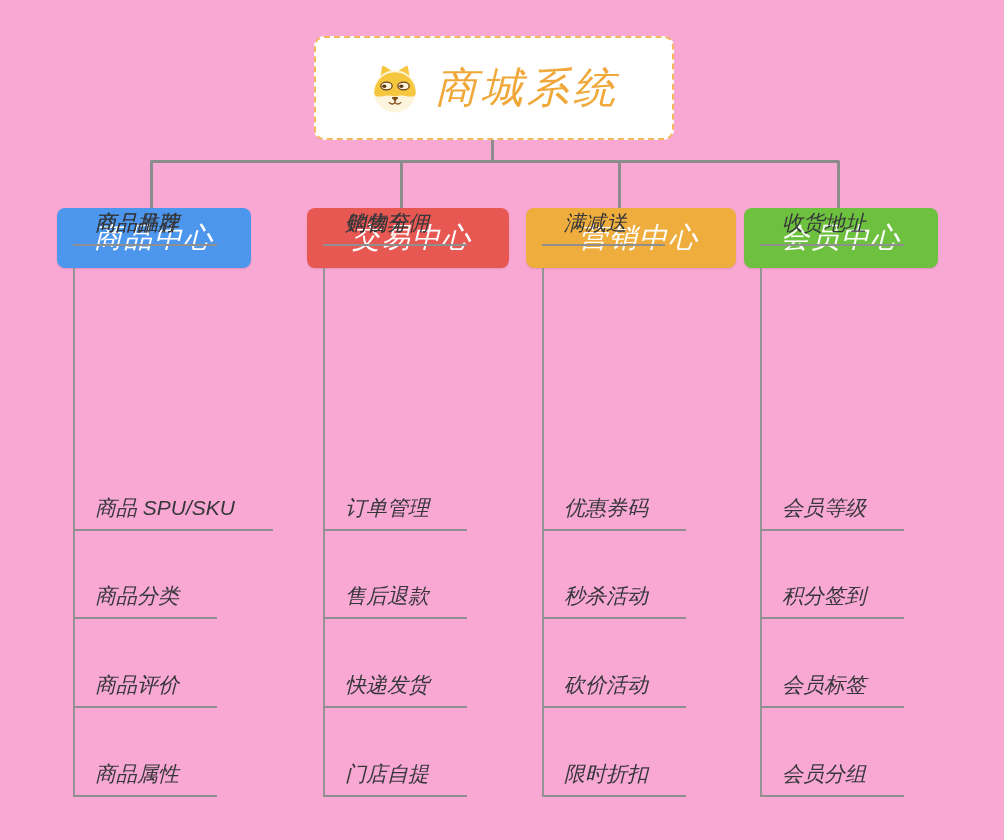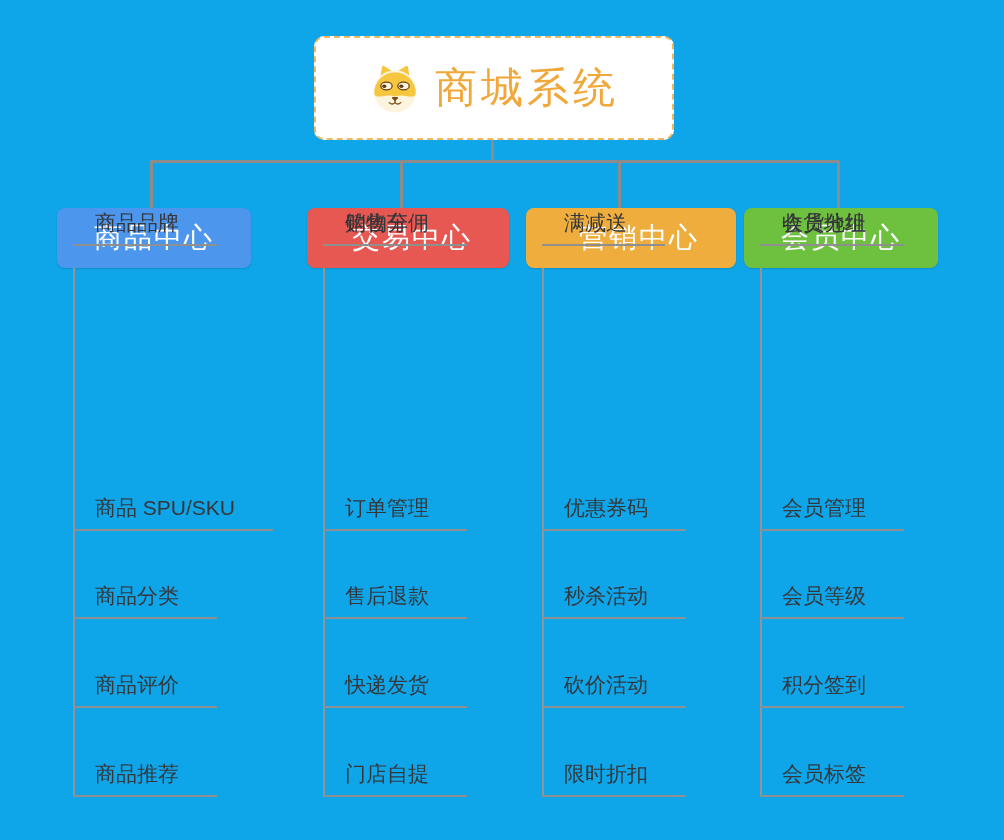--- a/index.html
+++ b/index.html
@@ -1,16 +1,16 @@
 <!DOCTYPE html>
 <html><head>
 <meta charset="utf-8">
 <style>
   html,body{margin:0;padding:0;background:#f5f6f6;font-family:"Liberation Sans","DejaVu Sans",sans-serif;}
-  .canvas{position:relative;width:1004px;height:840px;background:#0ea5e9;overflow:hidden;}
+  .canvas{position:relative;width:1004px;height:840px;background:#f9a8d4;overflow:hidden;font-style:italic;}
 
   
   .root-node{
     position:absolute;left:314px;top:36px;width:360px;height:104px;
     background:#ffffff;border:2px dashed #f3b85c;border-radius:10px;
     box-sizing:border-box;display:flex;align-items:center;justify-content:center;gap:14px;
     cursor:pointer;
   }
   .root-title{font-size:42px;letter-spacing:4px;font-weight:500;color:#f0a83b;white-space:nowrap;}
   .dog-icon{width:52px;height:52px;flex:0 0 auto;}
@@ -71,20 +71,21 @@
   <div class="cline drop drop-3"></div>
   <div class="cline drop drop-4"></div>
 
   <div id="branches">
       <div class="branch" style="left: 57px;">
         <div class="branch-box" style="background: rgb(77, 150, 238);">商品中心</div>
         <div class="vline"></div>
         <div class="leaf">商品 SPU/SKU</div>
         <div class="leaf">商品分类</div>
         <div class="leaf">商品评价</div>
+        <div class="leaf">商品属性</div>
         <div class="leaf">商品推荐</div>
         <div class="leaf">商品品牌</div>
       </div>
       <div class="branch" style="left: 307px;">
         <div class="branch-box" style="background: rgb(232, 88, 82); padding-left: 8px;">交易中心</div>
         <div class="vline"></div>
         <div class="leaf">订单管理</div>
         <div class="leaf">售后退款</div>
         <div class="leaf">快递发货</div>
         <div class="leaf">门店自提</div>
@@ -96,21 +97,20 @@
         <div class="vline"></div>
         <div class="leaf">优惠券码</div>
         <div class="leaf">秒杀活动</div>
         <div class="leaf">砍价活动</div>
         <div class="leaf">限时折扣</div>
         <div class="leaf">满减送</div>
       </div>
       <div class="branch" style="left: 744px;">
         <div class="branch-box" style="background: rgb(110, 193, 62);">会员中心</div>
         <div class="vline"></div>
-        <div class="leaf">会员管理</div>
         <div class="leaf">会员等级</div>
         <div class="leaf">积分签到</div>
         <div class="leaf">会员标签</div>
         <div class="leaf">会员分组</div>
         <div class="leaf">收货地址</div>
       </div>
     </div>
 </div>
 
 </body></html>

